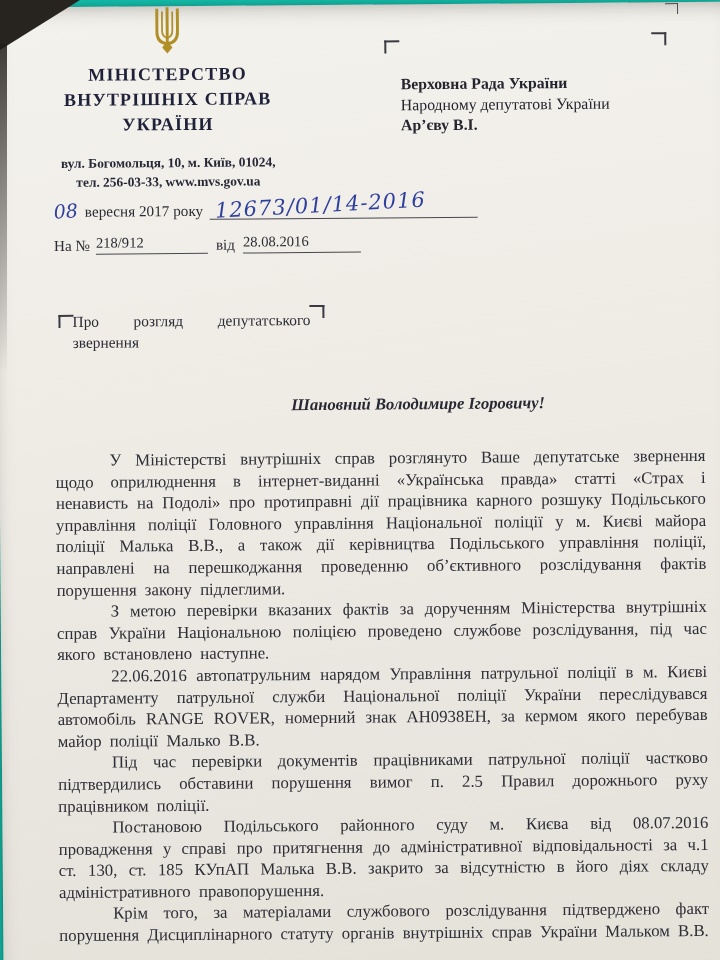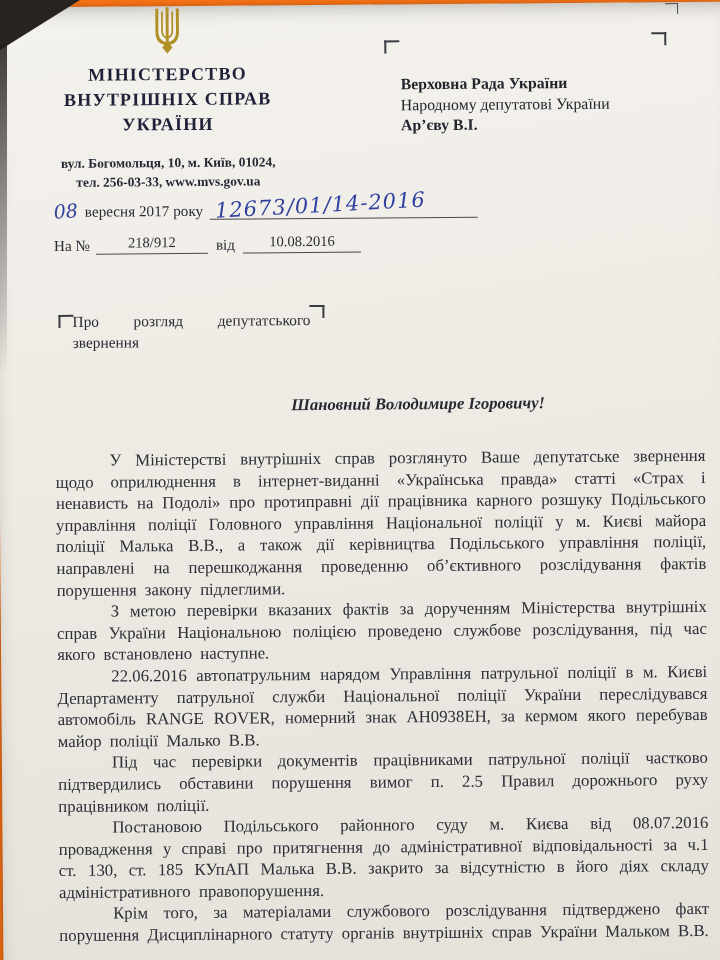--- a/index.html
+++ b/index.html
@@ -1,17 +1,17 @@
 <!DOCTYPE html>
 <html><head>
 <meta charset="utf-8">
 <style>
   html,body{margin:0;padding:0;}
   body{background:#55534f;font-family:"Liberation Serif",serif;}
-  #stage{position:relative;width:720px;height:960px;overflow:hidden;background:#f97316;}
+  #stage{position:relative;width:720px;height:960px;overflow:hidden;background:#14b8a6;}
 
   
   #paper{
     position:absolute;left:-4px;top:7px;width:740px;height:980px;
     background:linear-gradient(172deg,#f4f2ed 0%,#efece6 38%,#e9e6df 72%,#e4e1d9 100%);
     transform:rotate(-0.45deg);transform-origin:60px 0;
     box-shadow:0 2px 8px rgba(0,0,0,.45),
                inset 0 16px 22px -16px rgba(0,0,0,.28),
                inset -14px 0 30px -22px rgba(0,0,0,.30),
                inset 12px 0 26px -22px rgba(0,0,0,.22);
@@ -41,21 +41,21 @@
   .bold{font-weight:bold;}
 
   
   #page-mark-tr{position:absolute;right:58px;top:1px;width:12px;height:10px;
     border-top:1.5px solid #4a4a52;border-right:1.5px solid #4a4a52;}
 
   
   #ref-block{position:absolute;left:56px;top:188px;width:430px;font-size:15.2px;color:#2b2b34;}
   .ref-line{display:flex;align-items:flex-end;height:26px;}
   .fill{position:relative;display:inline-block;border-bottom:1.5px solid #47474f;}
-  .typed{position:absolute;left:0;right:0;bottom:2px;text-align:center;font-size:14.6px;color:#2b2b34;}
+  .typed{position:absolute;left:0;right:0;bottom:2px;text-align:left;font-size:14.6px;color:#2b2b34;}
   .hw{font-family:"DejaVu Serif",serif;font-style:italic;color:#2e3f9e;}
   #hw-day{font-size:19px;transform:rotate(-4deg);margin-right:7px;position:relative;top:1px;}
   #hw-number{position:absolute;left:6px;bottom:-4px;font-size:21px;letter-spacing:1px;
     white-space:nowrap;transform:rotate(-2.6deg);transform-origin:left bottom;}
   #fill-outgoing{width:268px;margin-left:6px;}
   #fill-in-number{width:112px;margin:0 8px 0 6px;}
   #fill-in-date{width:118px;margin-left:8px;}
   #ref-line-2{margin-top:8px;}
 
   
@@ -119,21 +119,21 @@
             <span id="hw-number" class="hw">12673/01/14-2016</span>
           </span>
       </div>
       <div class="ref-line" id="ref-line-2">
         <span>На №</span>
         <span id="fill-in-number" class="fill">
             <span class="typed">218/912</span>
           </span>
         <span>від</span>
         <span id="fill-in-date" class="fill">
-            <span class="typed">10.08.2016</span>
+            <span class="typed">28.08.2016</span>
           </span>
       </div>
     </div>
 
     <div id="subject">
       <div class="bracket bracket-tl" style="top:8px;"></div>
       <div class="bracket bracket-tr"></div>
       <div id="subject-text">Про розгляд депутатського звернення</div>
     </div>
 

